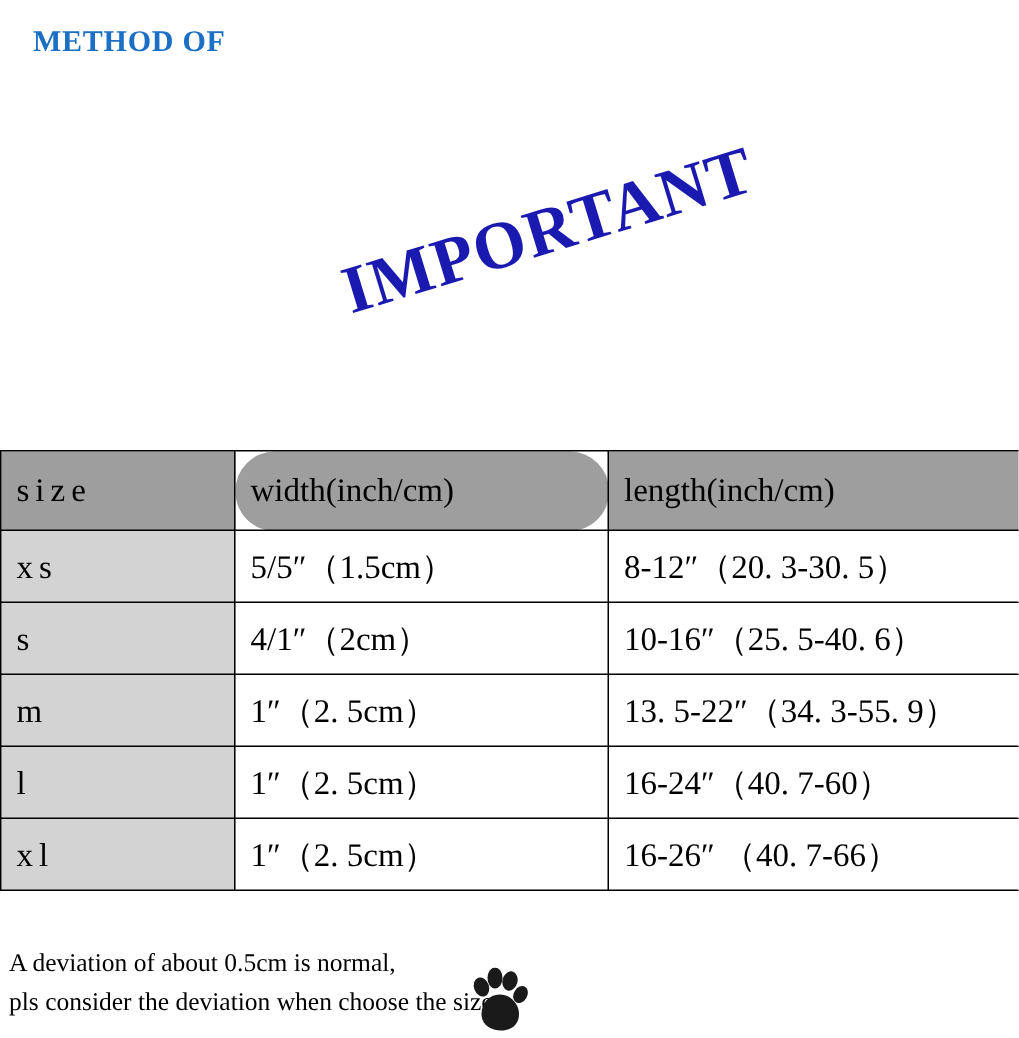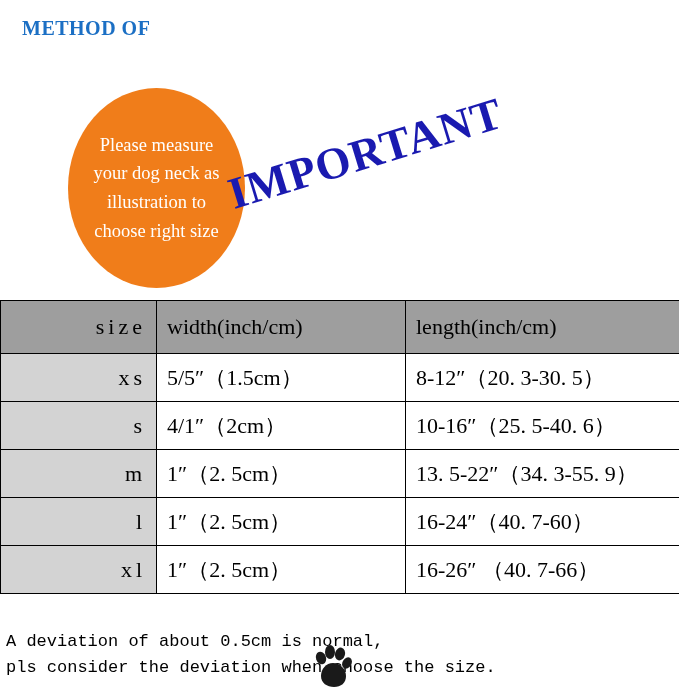--- a/index.html
+++ b/index.html
@@ -97,41 +97,42 @@
     padding: 0 10px;
     color: #000000;
     white-space: nowrap;
   }
   .table tr.head td {
     background: #9e9e9e;
     height: 52px;
   }
   .table td.c0 {
     width: 135px;
-    text-align: right;
+    text-align: left;
     background: #d3d3d3;
     letter-spacing: 4px;
   }
   .table tr.head td.c0 {
     background: #9e9e9e;
   }
   .table td.c1 {
     width: 228px;
+    border-radius: 26px;
   }
   .table td.c2 {
     width: 316px;
   }
 
   
   .footer {
     position: absolute;
     left: 6px;
     top: 629px;
     width: 600px;
-    font-family: Liberation Mono, monospace;
+    font-family: Liberation Serif, serif;
     font-size: 17px;
     color: #000000;
     line-height: 1.5;
   }
   .paw {
     position: absolute;
     left: 313px;
     top: 645px;
     width: 40px;
     height: 44px;
@@ -140,23 +141,20 @@
 </head>
 <body>
 
 <div class="page">
 
   <div class="title">
     <div>METHOD OF</div>
   </div>
 
 
-  <div class="note-circle">
-    <div class="note-text">Please measure your dog neck as illustration to choose right size</div>
-  </div>
 
   <div class="important">IMPORTANT</div>
 
   <table class="table">
     <tbody>
       <tr class="head">
         <td class="c0">size</td>
         <td class="c1">width(inch/cm)</td>
         <td class="c2">length(inch/cm)</td>
       </tr>

